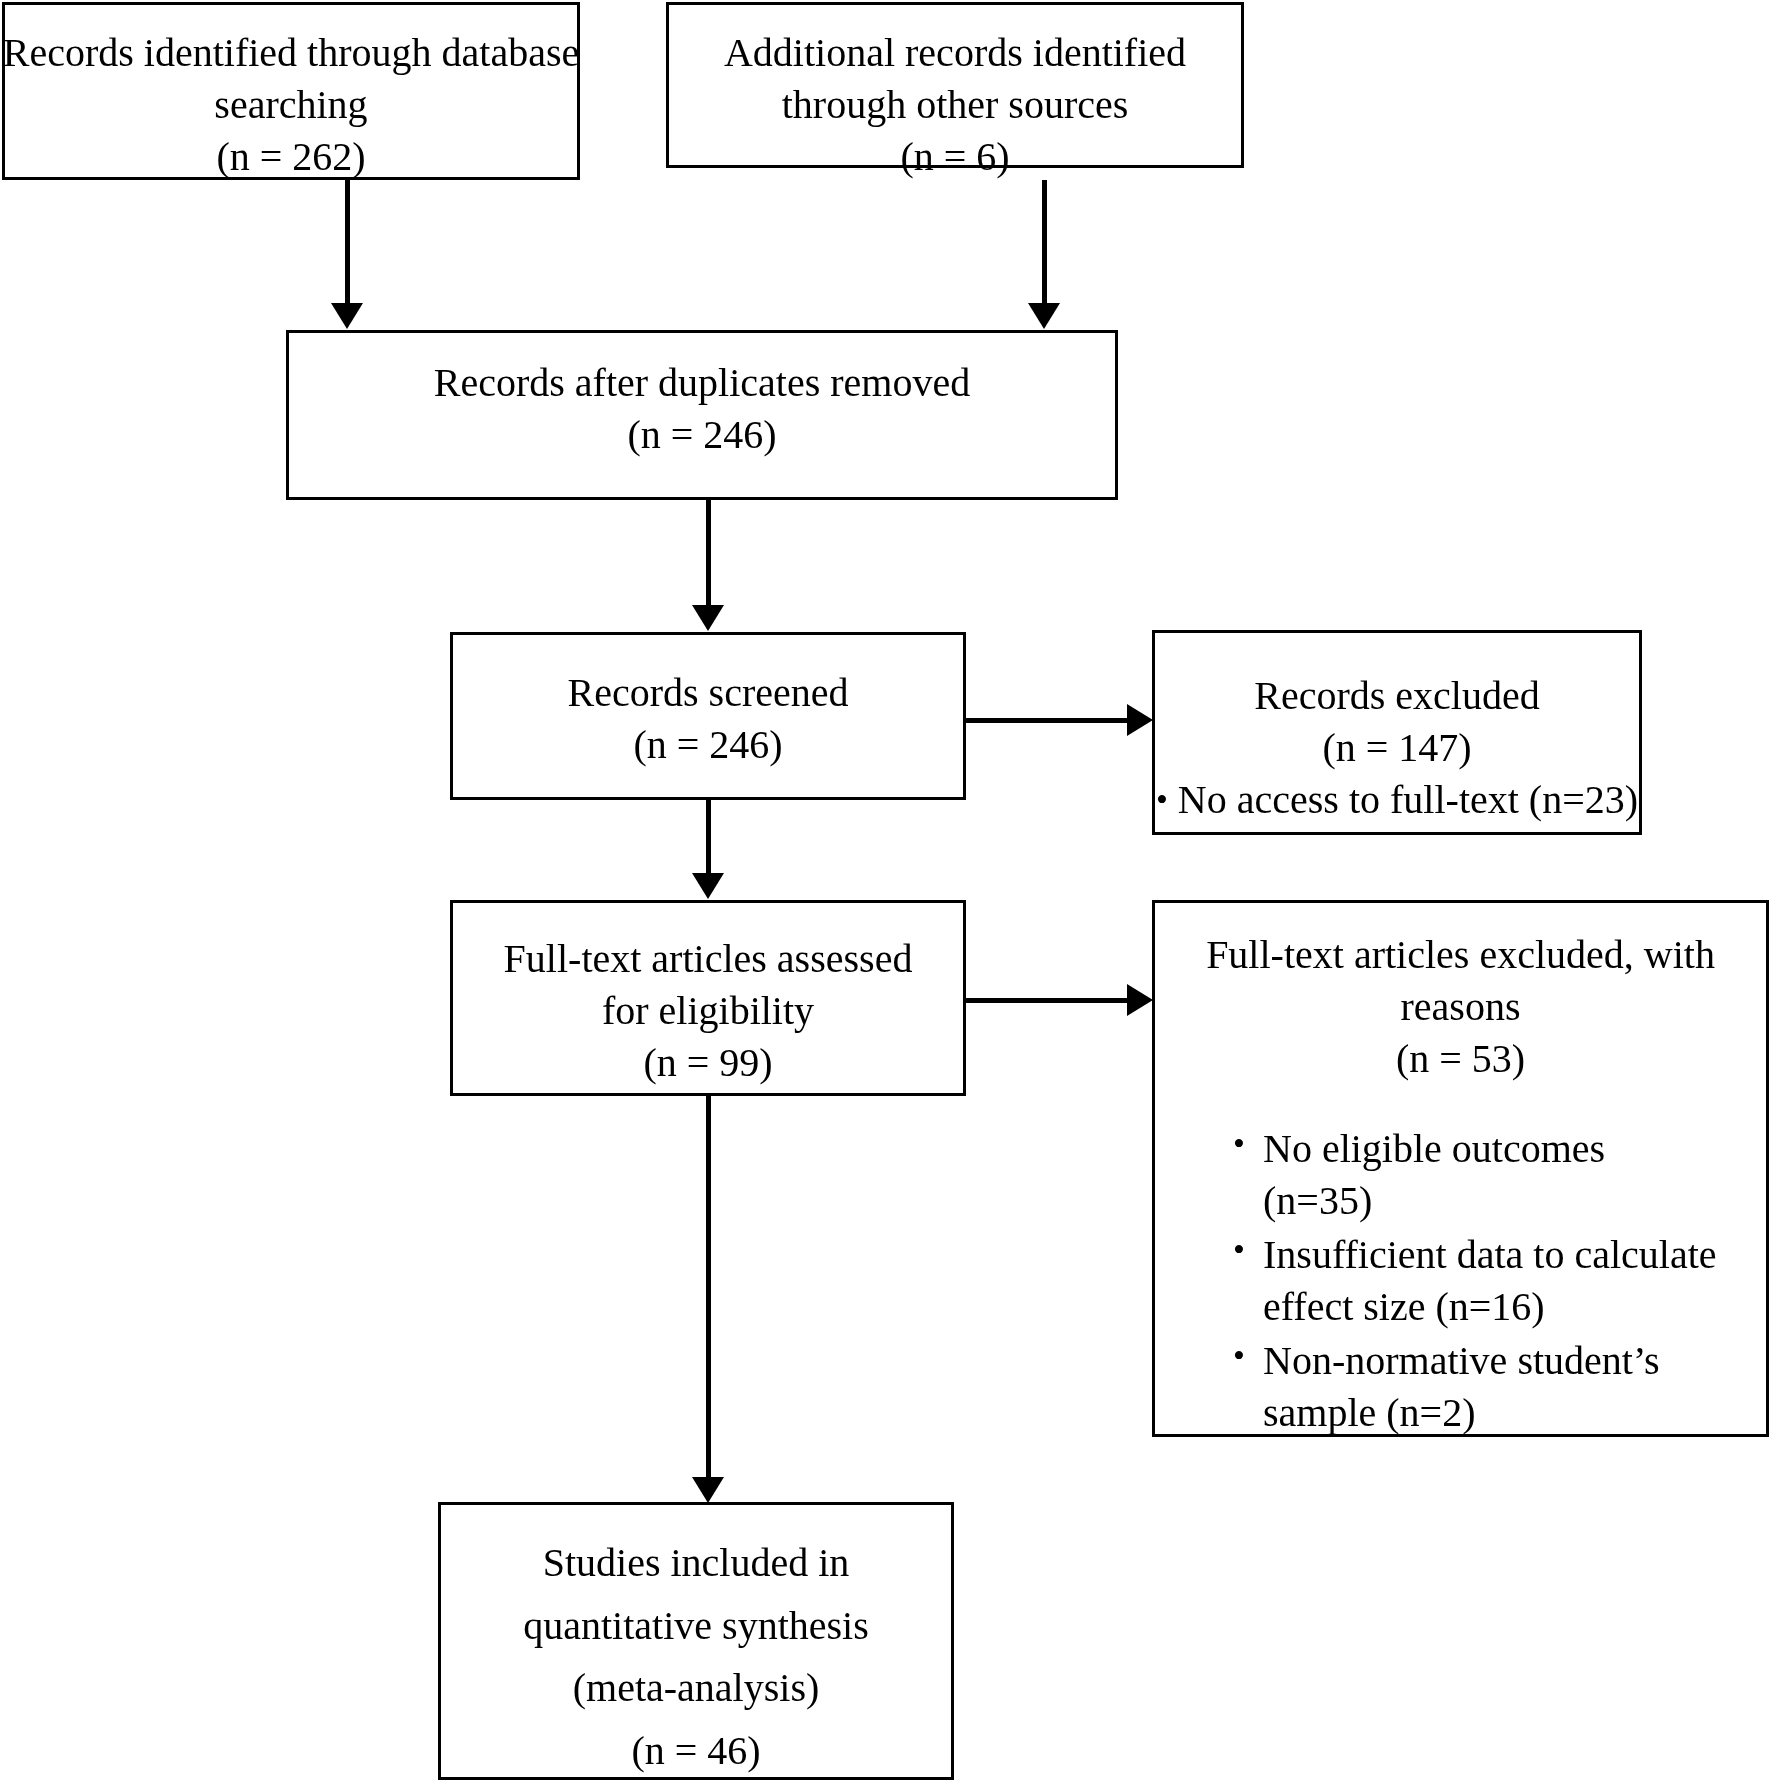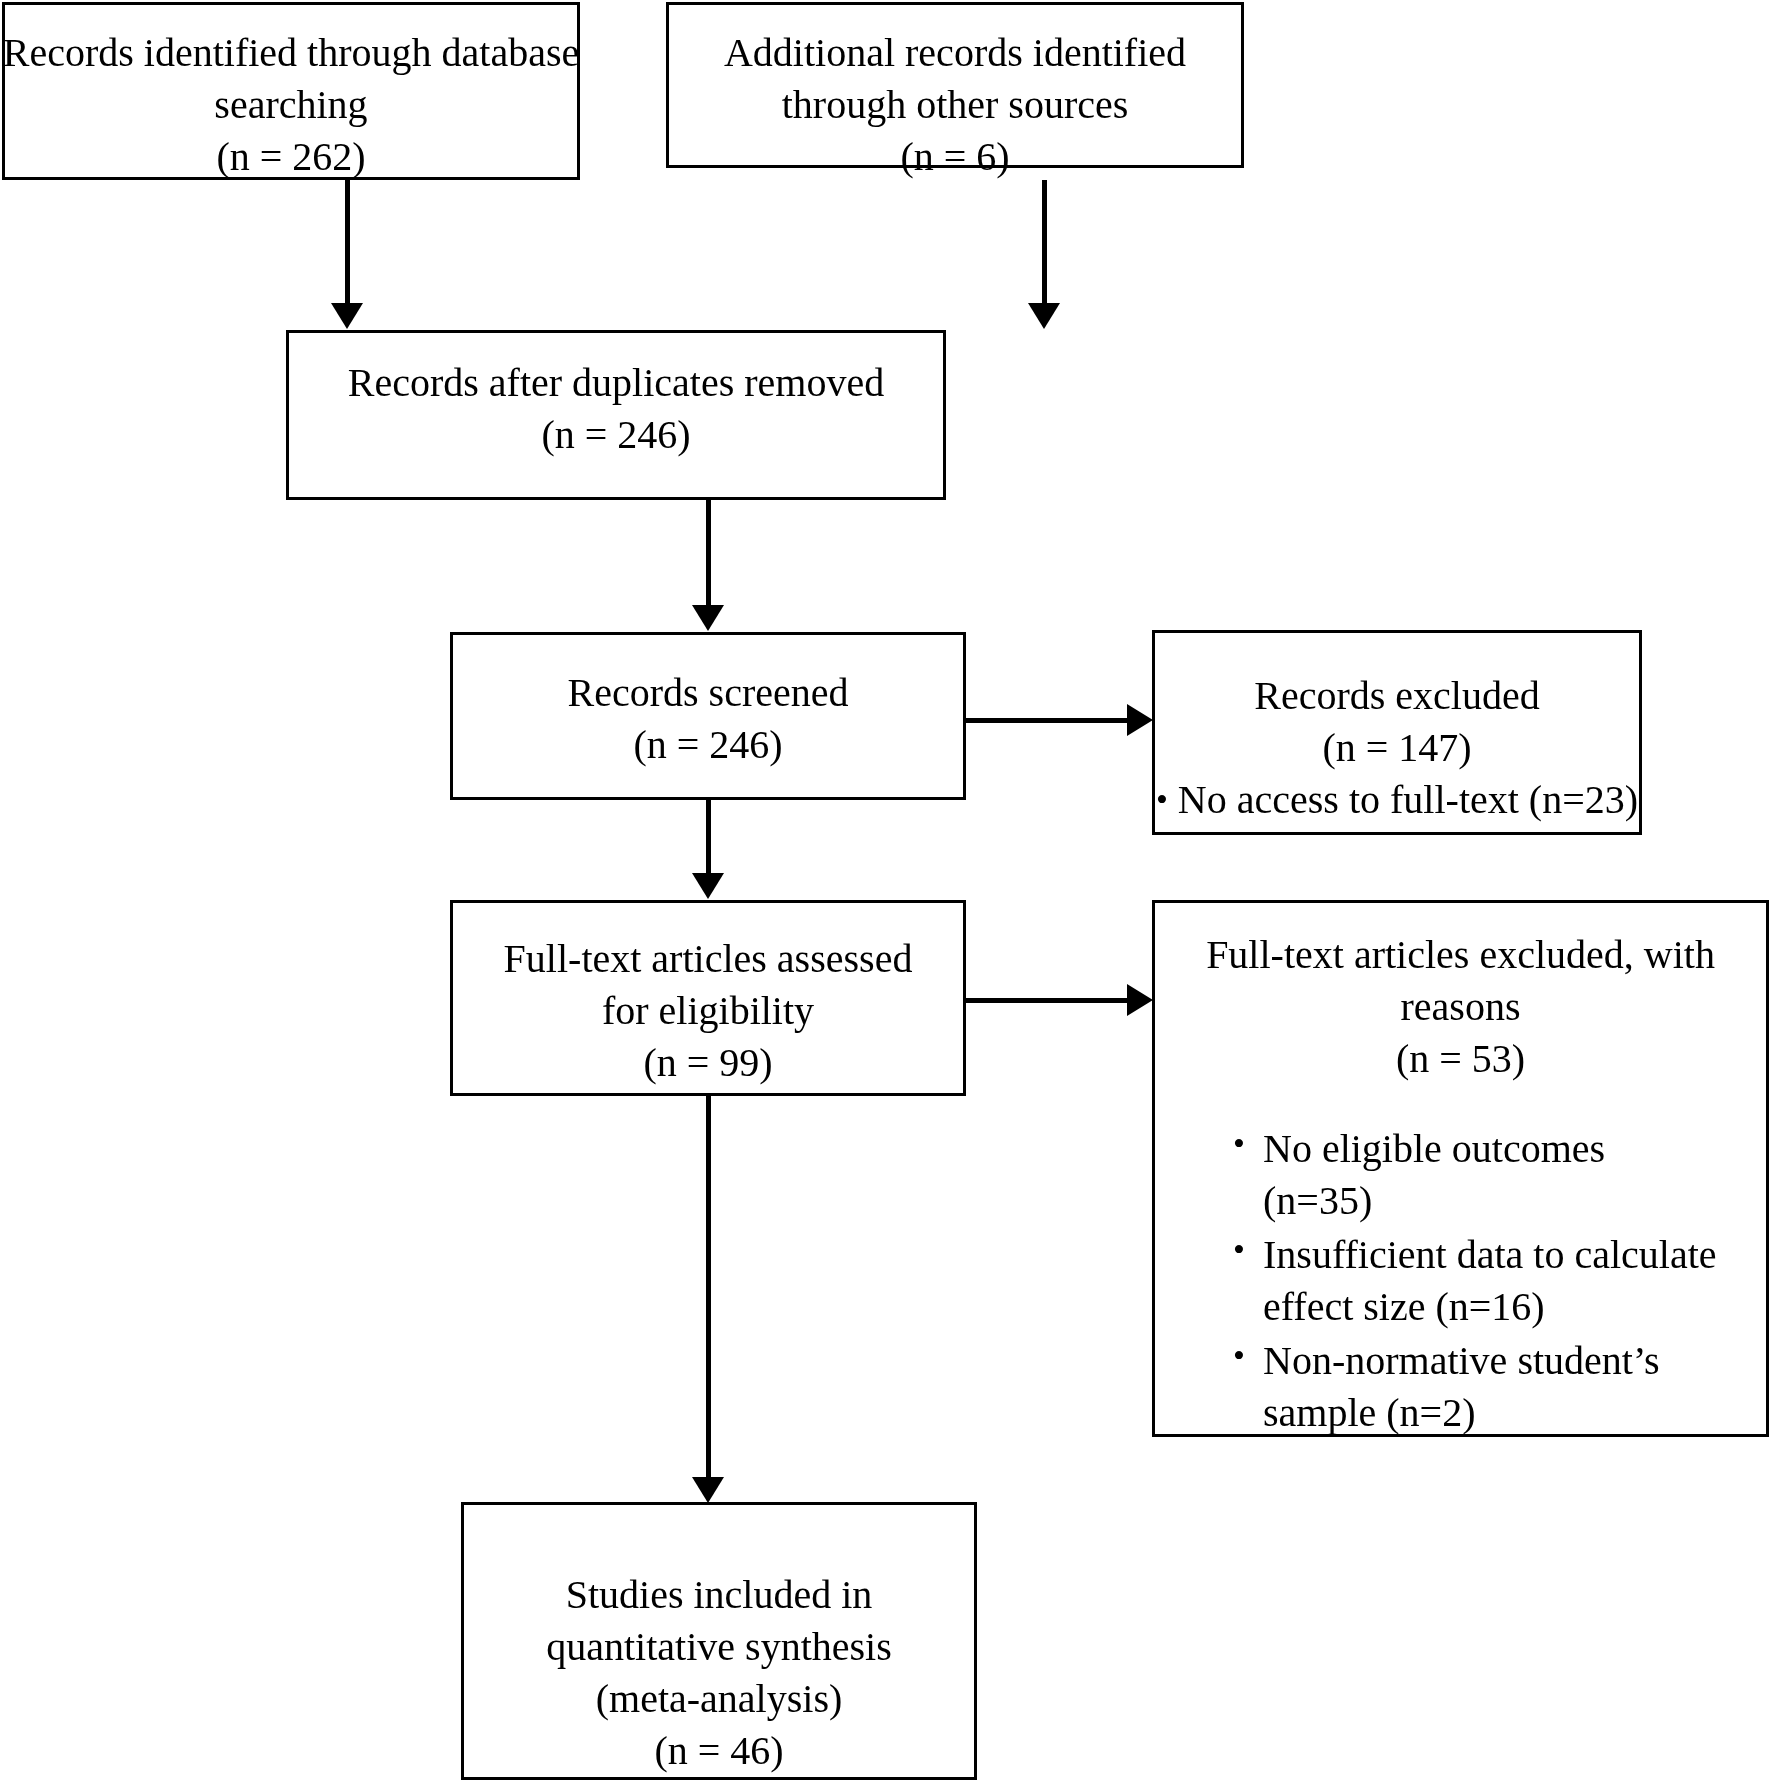--- a/index.html
+++ b/index.html
@@ -29,26 +29,26 @@
     line-height: 1.30;
   }
   .node .line {
     display: block;
     white-space: nowrap;
   }
 
   
   #node-db        { left: 2px;    top: 2px;    width: 578px;  height: 178px; font-size: 40px; padding: 0 14px; justify-content: flex-start; padding-top: 22px; }
   #node-other     { left: 666px;  top: 2px;    width: 578px;  height: 166px; font-size: 40px; padding: 0 14px; justify-content: flex-start; padding-top: 22px; }
-  #node-dupes     { left: 286px;  top: 330px;  width: 660px;  height: 170px; font-size: 40px; padding: 0 16px; justify-content: flex-start; padding-top: 24px; text-align: center; }
+  #node-dupes     { left: 286px;  top: 330px;  width: 832px;  height: 170px; font-size: 40px; padding: 0 16px; justify-content: flex-start; padding-top: 24px; text-align: center; }
   #node-screened  { left: 450px;  top: 632px;  width: 516px;  height: 168px; font-size: 40px; padding: 0 14px; justify-content: flex-start; padding-top: 32px; }
   #node-excluded  { left: 1152px; top: 630px;  width: 490px;  height: 205px; font-size: 40px; padding: 6px 10px; justify-content: flex-end; padding-top: 28px; }
   #node-fulltext  { left: 450px;  top: 900px;  width: 516px;  height: 196px; font-size: 40px; padding: 0 14px; justify-content: flex-start; padding-top: 30px; }
   #node-ftexcl    { left: 1152px; top: 900px;  width: 617px;  height: 537px; font-size: 40px; padding: 0 18px; justify-content: flex-start; padding-top: 26px; }
-  #node-included  { left: 461px;  top: 1502px; width: 516px;  height: 278px; font-size: 40px; padding: 0 14px; justify-content: flex-end; padding-top: 32px; }
+  #node-included  { left: 438px;  top: 1502px; width: 516px;  height: 278px; font-size: 40px; padding: 0 14px; justify-content: space-between; padding-top: 32px; }
 
   
   .reasons {
     margin: 8px;
     padding: 0;
     list-style: none;
     align-self: stretch;
     text-align: left;
     margin-top: 38px;
     padding-left: 52px;

